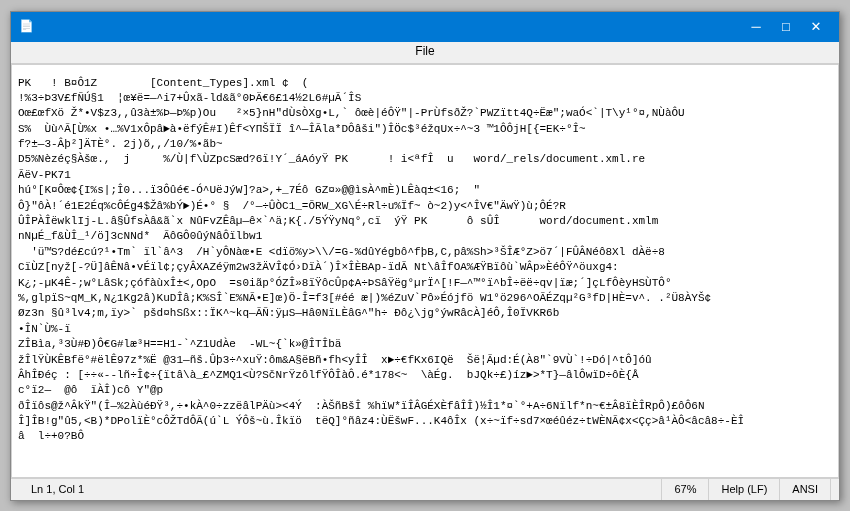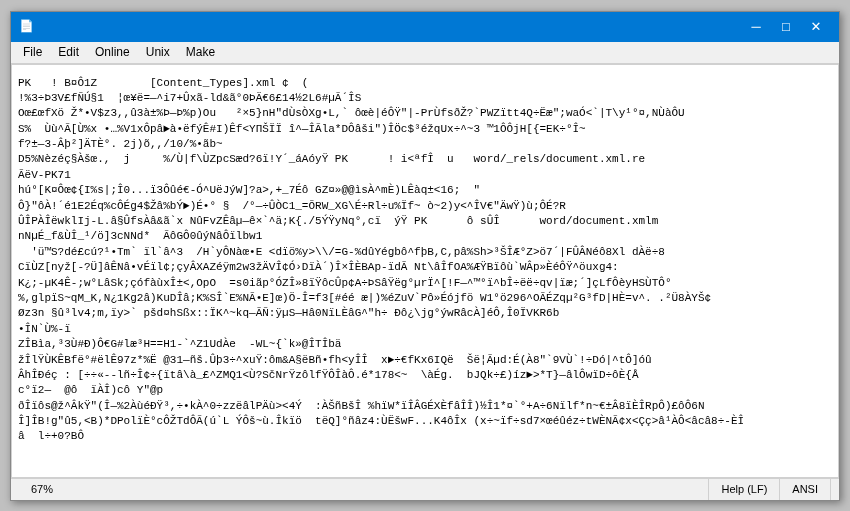--- a/index.html
+++ b/index.html
@@ -69,20 +69,21 @@
       justify-content: center;
     }
     .menu-bar {
       background: #f0f0f0;
       border-bottom: 1px solid #d0d0d0;
       height: 22px;
       display: flex;
       align-items: center;
       padding: 0 4px;
       flex-shrink: 0;
+      flex-direction: column;
     }
     .menu-item {
       padding: 2px 8px;
       font-size: 12px;
       cursor: pointer;
       color: #000;
       height: 100%;
       display: flex;
       align-items: center;
     }
@@ -187,17 +188,18 @@
 ZÎBìa,³3Ù#Ð)Ô€G#læ³H==H1-`^Z1UdÀe  -WL~{`k»@ÎTÎbä
 žÎlŸÙKÊBfë°#ëlÊ97z*%Ë @31—ñš.Ûþ3÷^xuŸ:ôm&amp;A§ëBñ•fh&lt;yÎÎ  x►÷€fKx6IQë  Šë¦Ãµd:É(À8"`9VÙ`!÷Dó|^tÔ]óû
 ÂhÎÐéç : [÷÷«--lñ÷Î¢÷{ïtâ\à_£^ZΜQ1&lt;Ù?SčNrŸzôlfŸÔÎàÔ.é*178&lt;~  \àÉg.  bJQk÷£)íz►&gt;*T}—âlÔwïD÷ôÈ{Å
 c°ï2—  @ô  ïÀÎ)cô Y"@p
 ðÎïôs@ž^ÂkŸ"(Î—%2ÀùéÐŸ³,÷•kÀ^0÷zzëâlPÄù&gt;&lt;4Ý  :ÀŠñBšÎ %hïW*ïÎÂGÉXÈfâÎÎ)½Î1*¤`°+A÷6Nïlf*n~€±Â8ïÈÎRpÔ)£ôÔ6N
 Î]ÎB!g"û5,&lt;B)*DPolïÈ°cÔŽTdÔÃ(ú`L ÝÔš~ù.Îkïö  tëQ]°ñâz4:ÙËšwF...K4ôÎx (x÷~ïf÷sd7×œéûéz÷tWÈNÃ¢x&lt;Çç&gt;â¹ÀÔ&lt;âcâ8÷-ÈÎ
 â  l÷+0?BÔ</div>
   </div>
 
   <div class="status-bar">
+    <div class="status-item">Ln 1, Col 1</div>
     <div class="status-item">67%</div>
     <div class="status-item">Help (LF)</div>
     <div class="status-item">ANSI</div>
   </div>
 </div>
 
 </body></html>

